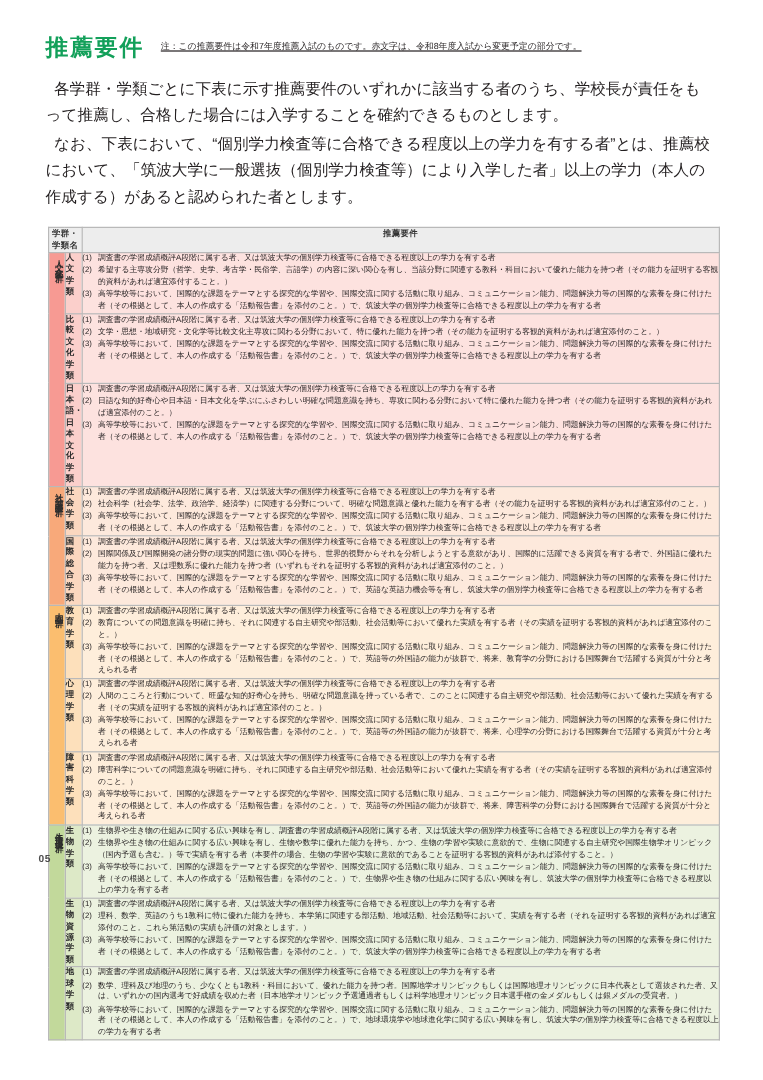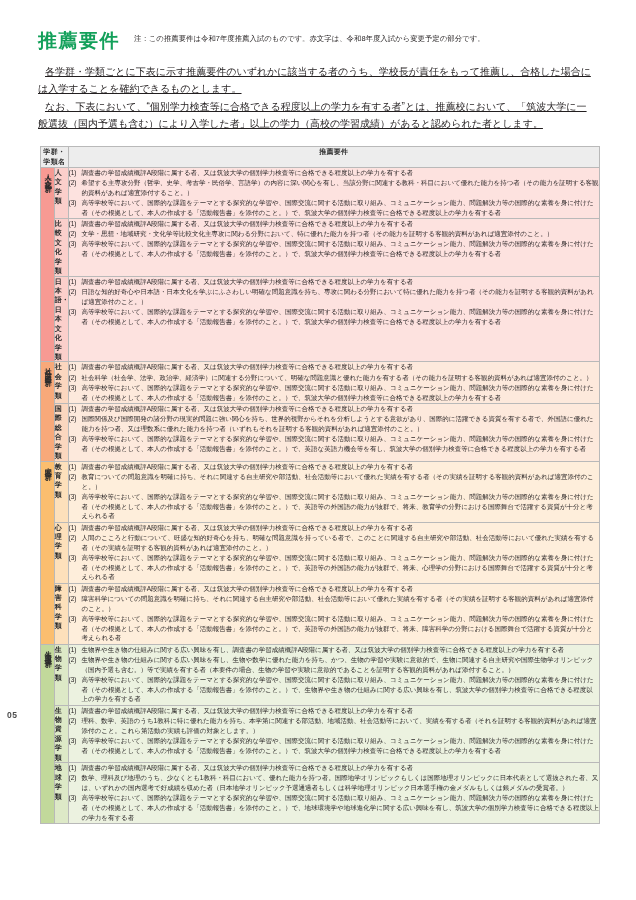--- a/index.html
+++ b/index.html
@@ -41,32 +41,32 @@
   }
   .note-block {
     margin-left: 14px;
     font-size: 7.4px;
     line-height: 1.62;
     color: #231f20;
     padding-top: 3px;
   }
   .note-line {
     white-space: nowrap;
+    text-decoration: underline;
   }
   .note-line.indent {
     padding-left: 19px;
   }
 
   
   .intro {
     padding: 11px 40px 0 38px;
-    font-size: 10px;
+    font-size: 13px;
     line-height: 1.72;
     color: #231f20;
-    text-decoration: underline;
   }
   .intro p {
     margin: 0;
     text-indent: 7px;
   }
   .intro p + p {
     margin-top: 1px;
   }
 
   
@@ -169,21 +169,21 @@
   .g-human .req-cell   { background: #feeedb; }
 
   
   .g-life .group-cell { background: #c2d99b; }
   .g-life .dept-cell  { background: #dde9c7; }
   .g-life .req-cell   { background: #ecf2e0; }
 
   
   .page-number {
     position: absolute;
-    left: 7px;
+    left: 32px;
     bottom: 16px;
     font-size: 8.5px;
     font-weight: bold;
     color: #4d4d4d;
     letter-spacing: .5px;
   }
 </style>
 </head>
 <body>
 
@@ -191,21 +191,21 @@
 
   <div class="header-block">
     <div class="page-title">推薦要件</div>
     <div class="note-block">
       <div class="note-line">注：この推薦要件は令和7年度推薦入試のものです。赤文字は、令和8年度入試から変更予定の部分です。</div>
     </div>
   </div>
 
   <div class="intro">
     <p>各学群・学類ごとに下表に示す推薦要件のいずれかに該当する者のうち、学校長が責任をもって推薦し、合格した場合には入学することを確約できるものとします。</p>
-    <p>なお、下表において、“個別学力検査等に合格できる程度以上の学力を有する者”とは、推薦校において、「筑波大学に一般選抜（国内予選も含む）により入学した者」以上の学力（高校の学習成績）があると認められた者とします。</p>
+    <p>なお、下表において、“個別学力検査等に合格できる程度以上の学力を有する者”とは、推薦校において、「筑波大学に一般選抜（個別学力検査等）により入学した者」以上の学力（本人の作成する）があると認められた者とします。</p>
   </div>
 
   <div class="table-wrap">
     <table class="req-table">
       <thead>
         <tr>
           <th class="col-group" colspan="2">学群・学類名</th>
           <th class="col-req">推薦要件</th>
         </tr>
       </thead>

